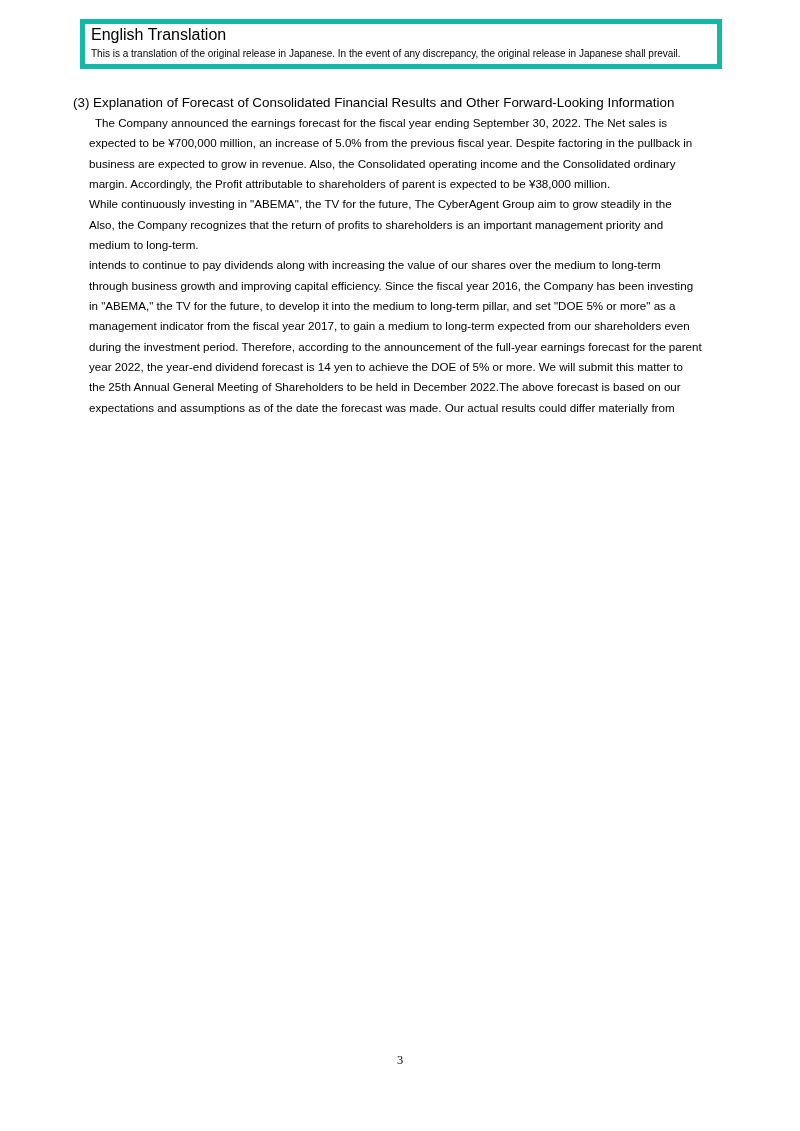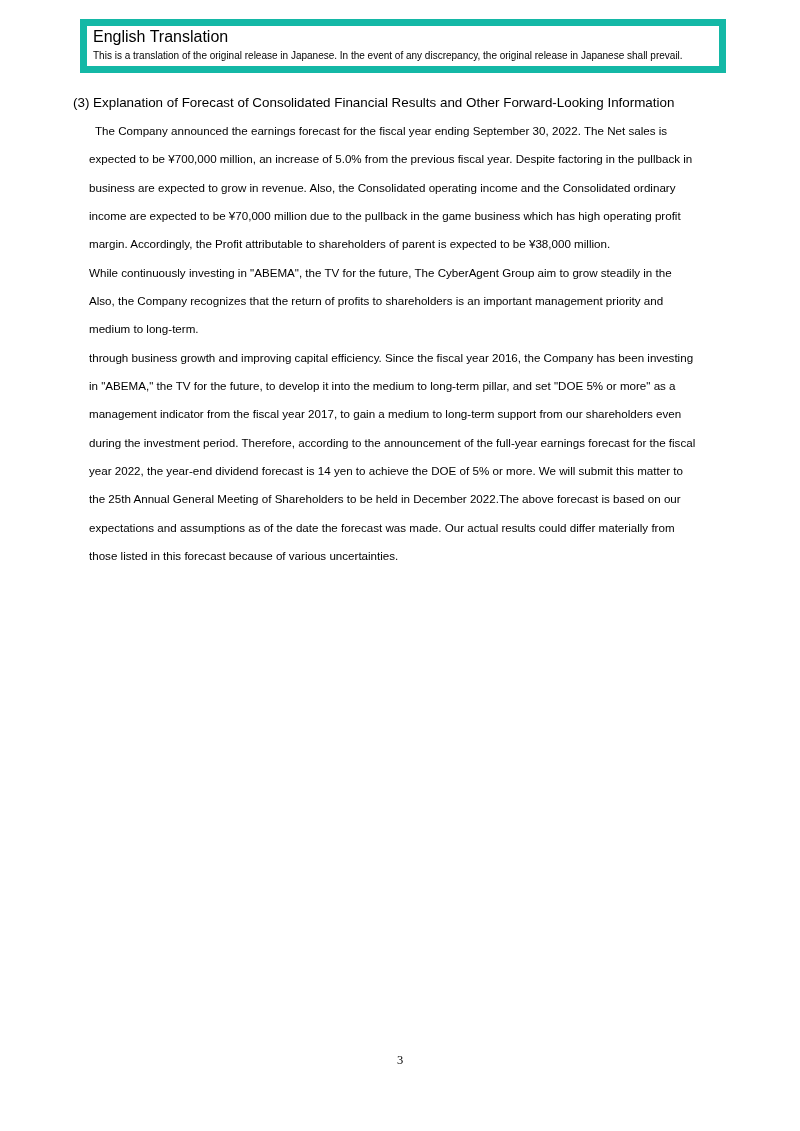--- a/index.html
+++ b/index.html
@@ -14,21 +14,21 @@
       overflow: hidden;
       color: #000000;
       font-family: "Liberation Sans", sans-serif;
     }
     .header-box {
       position: absolute;
       left: 80px;
       top: 19px;
       width: 632px;
       height: 40px;
-      border: 7px solid #14b8a6;
+      border: 5px solid #14b8a6;
       box-sizing: content-box;
     }
     .header-title {
       position: absolute;
       left: 6px;
       top: 1px;
       font-size: 16px;
       line-height: 20px;
       white-space: nowrap;
     }
@@ -53,21 +53,20 @@
       left: 89px;
       top: 113px;
       width: 640px;
       font-size: 11.6px;
       line-height: 20.35px;
     }
     .line {
       display: block;
       white-space: nowrap;
       height: 20.35px;
-      margin-top: 8px;
     }
     .line.indent {
       padding-left: 6px;
     }
     .page-number {
       position: absolute;
       left: 0;
       width: 800px;
       top: 1052px;
       text-align: center;
@@ -83,28 +82,27 @@
   <div class="header-title">English Translation</div>
   <div class="header-note">This is a translation of the original release in Japanese. In the event of any discrepancy, the original release in Japanese shall prevail.</div>
 </div>
 
 <div class="section-heading">(3) Explanation of Forecast of Consolidated Financial Results and Other Forward-Looking Information</div>
 
 <div class="body-lines">
   <span class="line indent">The Company announced the earnings forecast for the fiscal year ending September 30, 2022. The Net sales is</span>
   <span class="line">expected to be ¥700,000 million, an increase of 5.0% from the previous fiscal year. Despite factoring in the pullback in</span>
   <span class="line">business are expected to grow in revenue. Also, the Consolidated operating income and the Consolidated ordinary</span>
-  <span class="line">income are expected to be ¥70,000 million due to the pullback in the game business which has high operating profit</span>
   <span class="line">margin. Accordingly, the Profit attributable to shareholders of parent is expected to be ¥38,000 million.</span>
   <span class="line">While continuously investing in "ABEMA", the TV for the future, The CyberAgent Group aim to grow steadily in the</span>
   <span class="line">Also, the Company recognizes that the return of profits to shareholders is an important management priority and</span>
   <span class="line">medium to long-term.</span>
+  <span class="line">intends to continue to pay dividends along with increasing the value of our shares over the medium to long-term</span>
   <span class="line">through business growth and improving capital efficiency. Since the fiscal year 2016, the Company has been investing</span>
   <span class="line">in "ABEMA," the TV for the future, to develop it into the medium to long-term pillar, and set "DOE 5% or more" as a</span>
-  <span class="line">management indicator from the fiscal year 2017, to gain a medium to long-term support from our shareholders even</span>
-  <span class="line">during the investment period. Therefore, according to the announcement of the full-year earnings forecast for the fiscal</span>
+  <span class="line">management indicator from the fiscal year 2017, to gain a medium to long-term expected from our shareholders even</span>
+  <span class="line">during the investment period. Therefore, according to the announcement of the full-year earnings forecast for the parent</span>
   <span class="line">year 2022, the year-end dividend forecast is 14 yen to achieve the DOE of 5% or more. We will submit this matter to</span>
   <span class="line">the 25th Annual General Meeting of Shareholders to be held in December 2022.The above forecast is based on our</span>
   <span class="line">expectations and assumptions as of the date the forecast was made. Our actual results could differ materially from</span>
-  <span class="line">those listed in this forecast because of various uncertainties.</span>
 </div>
 
 <div class="page-number">3</div>
 
 </body></html>

